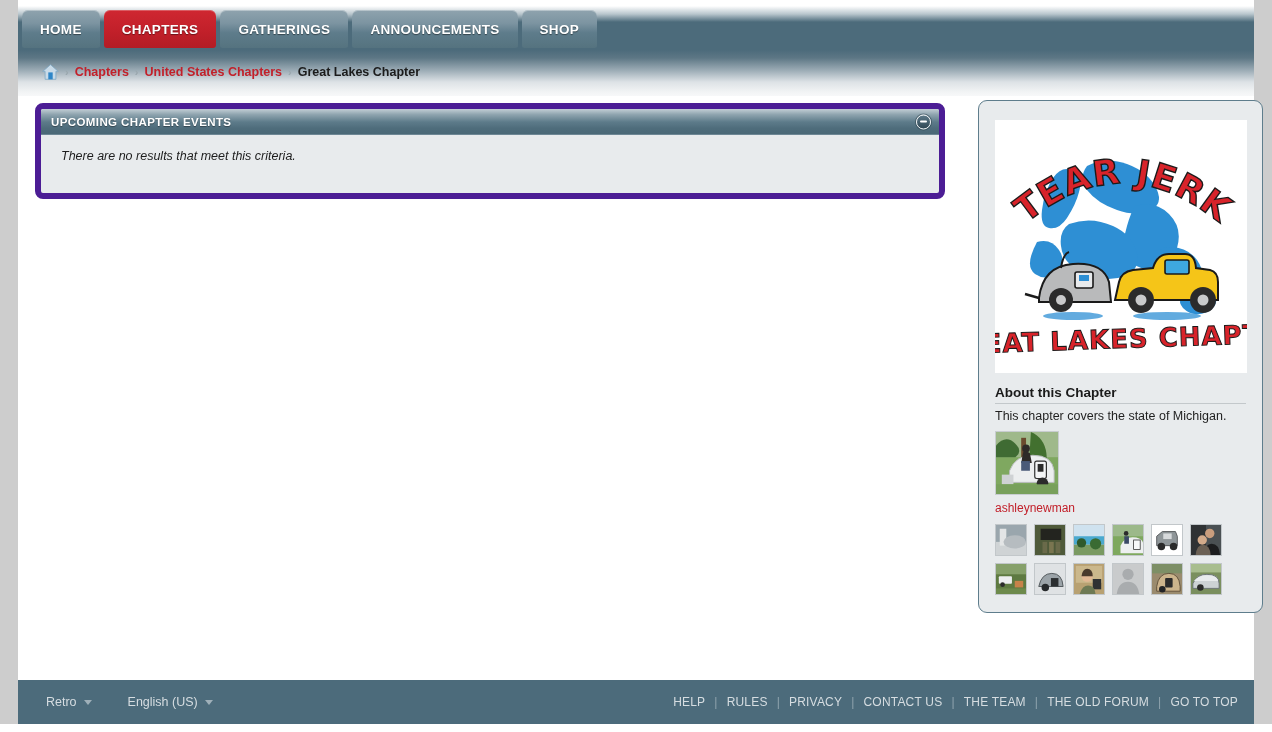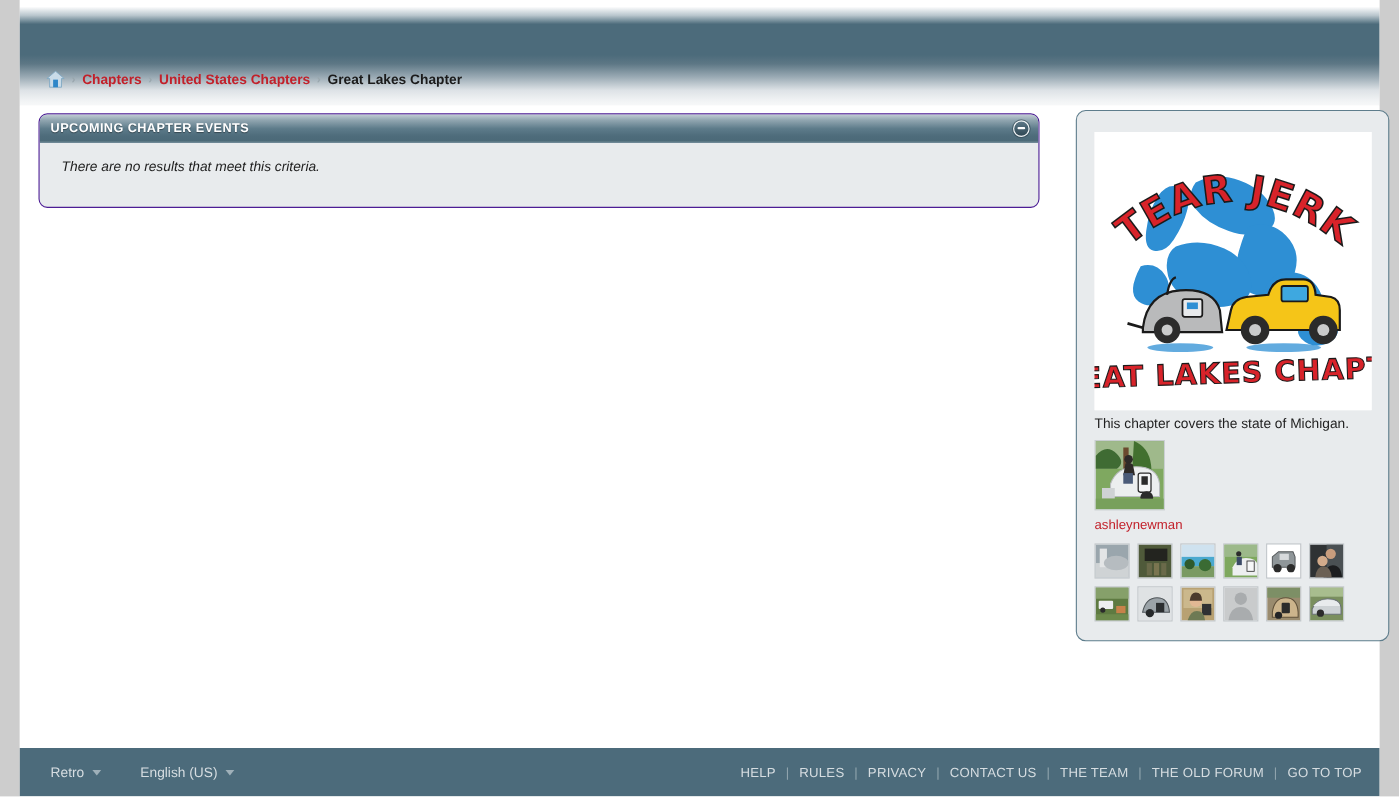--- a/index.html
+++ b/index.html
@@ -116,21 +116,21 @@
   }
 
   
   .main-col {
     position: absolute;
     left: 17px;
     top: 7px;
     width: 910px;
   }
   .panel {
-    border: 1px solid #4c1d95;
+    border: 6px solid #4c1d95;
     border-radius: 8px;
     background: #e8ebed;
     overflow: hidden;
   }
   .panel-head {
     height: 26px;
     display: flex;
     align-items: center;
     padding: 0 10px;
     background: linear-gradient(to bottom, #c2ced5 0%, #8fa4af 22%, #5d7b8a 52%, #4e6c7b 78%, #4b6977 100%);
@@ -287,20 +287,27 @@
   }
 </style>
 </head>
 <body>
 
 <div id="page">
   <div class="page-col">
 
     <div class="header-band"></div>
 
+    <div class="nav" id="nav-root">
+        <div class="tab">HOME</div>
+        <div class="tab active">CHAPTERS</div>
+        <div class="tab">GATHERINGS</div>
+        <div class="tab">ANNOUNCEMENTS</div>
+        <div class="tab">SHOP</div>
+      </div>
 
     <div class="breadcrumb">
       <span>
         <svg class="home-icon" viewBox="0 0 17 16" xmlns="http://www.w3.org/2000/svg">
           <path d="M8.5 0.7 L16.3 7.4 L13.9 7.4 L13.9 15.3 L3.1 15.3 L3.1 7.4 L0.7 7.4 Z" fill="#c9dbe8" stroke="#7fa8c4" stroke-width="0.8"></path>
           <rect x="6.3" y="8.4" width="4.4" height="6.9" fill="#2e86c8"></rect>
         </svg>
       </span>
       <span id="crumb-root" style="display: flex; align-items: center; gap: 6px;">
           <span class="crumb-sep">›</span>
@@ -365,20 +372,21 @@
               <circle cx="208" cy="180" r="13" fill="#2b2b2b"></circle>
               <circle cx="208" cy="180" r="5.5" fill="#c9cacb"></circle>
             </g>
 
             <ellipse cx="78" cy="196" rx="30" ry="4" fill="#2e8fd4" opacity="0.75"></ellipse>
             <ellipse cx="172" cy="196" rx="34" ry="4" fill="#2e8fd4" opacity="0.75"></ellipse>
 
             <text x="126" y="228" text-anchor="middle" font-family="DejaVu Sans, sans-serif" font-size="26" font-weight="bold" fill="#d8232a" stroke="#1a1a1a" stroke-width="1" letter-spacing="1" transform="rotate(-2 126 228)">GREAT LAKES CHAPTER</text>
           </svg>
 
+          <div class="side-h">About this Chapter</div>
           <div class="side-text">This chapter covers the state of Michigan.</div>
 
           <div class="director">
             <svg class="director-thumb" viewBox="0 0 64 64">
               <rect width="64" height="64" fill="#7fa860"></rect>
               <rect y="0" width="64" height="26" fill="#9fb98b"></rect>
               <path d="M0 14 q10 -12 20 -2 q8 8 0 14 l-20 0 Z" fill="#3f6b33"></path>
               <path d="M36 0 q14 6 16 22 q2 14 -8 16 l-10 -4 Z" fill="#42702f"></path>
               <rect x="26" y="6" width="5" height="22" fill="#6b4a2e"></rect>
               <path d="M14 40 q6 -16 24 -16 q20 0 22 16 l0 12 l-46 0 Z" fill="#eceeef" stroke="#b9bcbe"></path>

